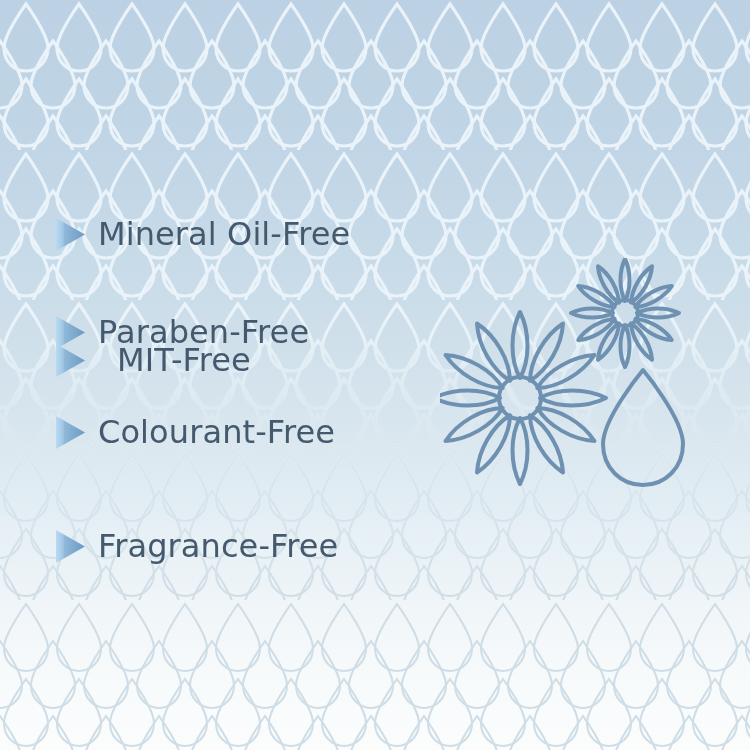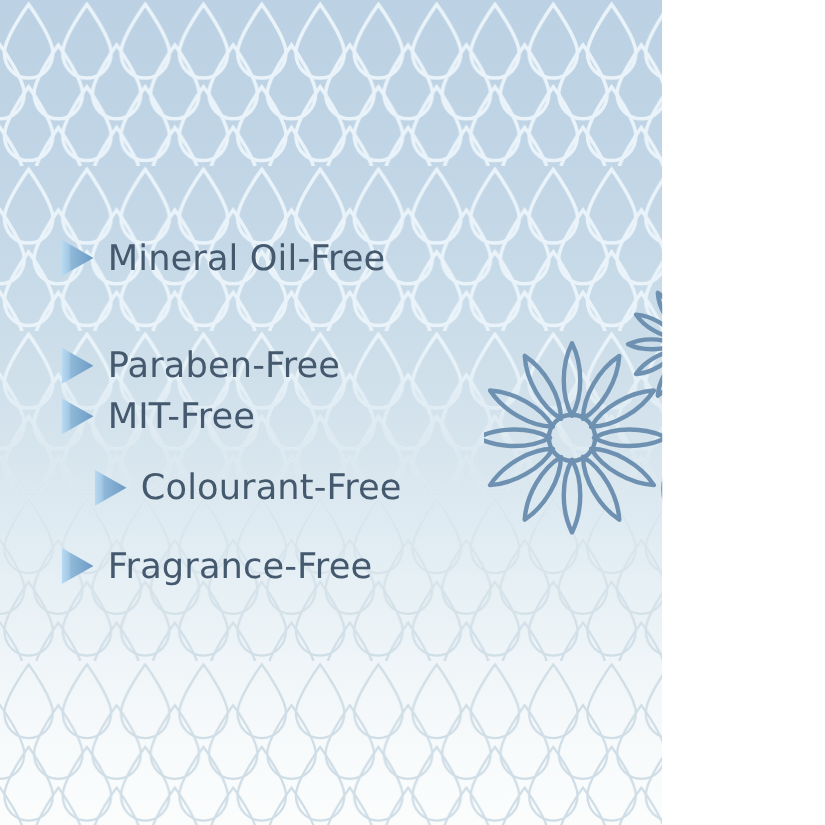--- a/index.html
+++ b/index.html
@@ -2,21 +2,21 @@
 <html><head>
 <meta charset="utf-8">
 <style>
   html, body {
     margin: 0;
     padding: 0;
     background: #ffffff;
   }
   #stage {
     position: relative;
-    width: 602px;
+    width: 750px;
     height: 750px;
     overflow: hidden;
     font-family: "DejaVu Sans", "Liberation Sans", sans-serif;
   }
 
   
   .bg-gradient {
     position: absolute;
     inset: 0;
     background: linear-gradient(to bottom,
@@ -71,23 +71,23 @@
   }
   .feature-item {
     position: absolute;
     left: 56px;
     display: flex;
     align-items: center;
     height: 44px;
   }
   .feature-item:nth-child(1) { top: 212px; }
   .feature-item:nth-child(2) { top: 283px; margin-top: 27px; }
-  .feature-item:nth-child(3) { top: 356px; }
-  .feature-item:nth-child(4) { top: 421px; margin-left: 30px; }
-  .feature-item:nth-child(5) { top: 492px; }
+  .feature-item:nth-child(3) { top: 338px; gap: 19px; }
+  .feature-item:nth-child(4) { top: 410px; }
+  .feature-item:nth-child(5) { top: 524px; }
 
   .bullet-arrow {
     flex: 0 0 auto;
     width: 29px;
     height: 33px;
     margin-right: 13px;
     display: block;
   }
   .feature-label {
     font-size: 32px;

